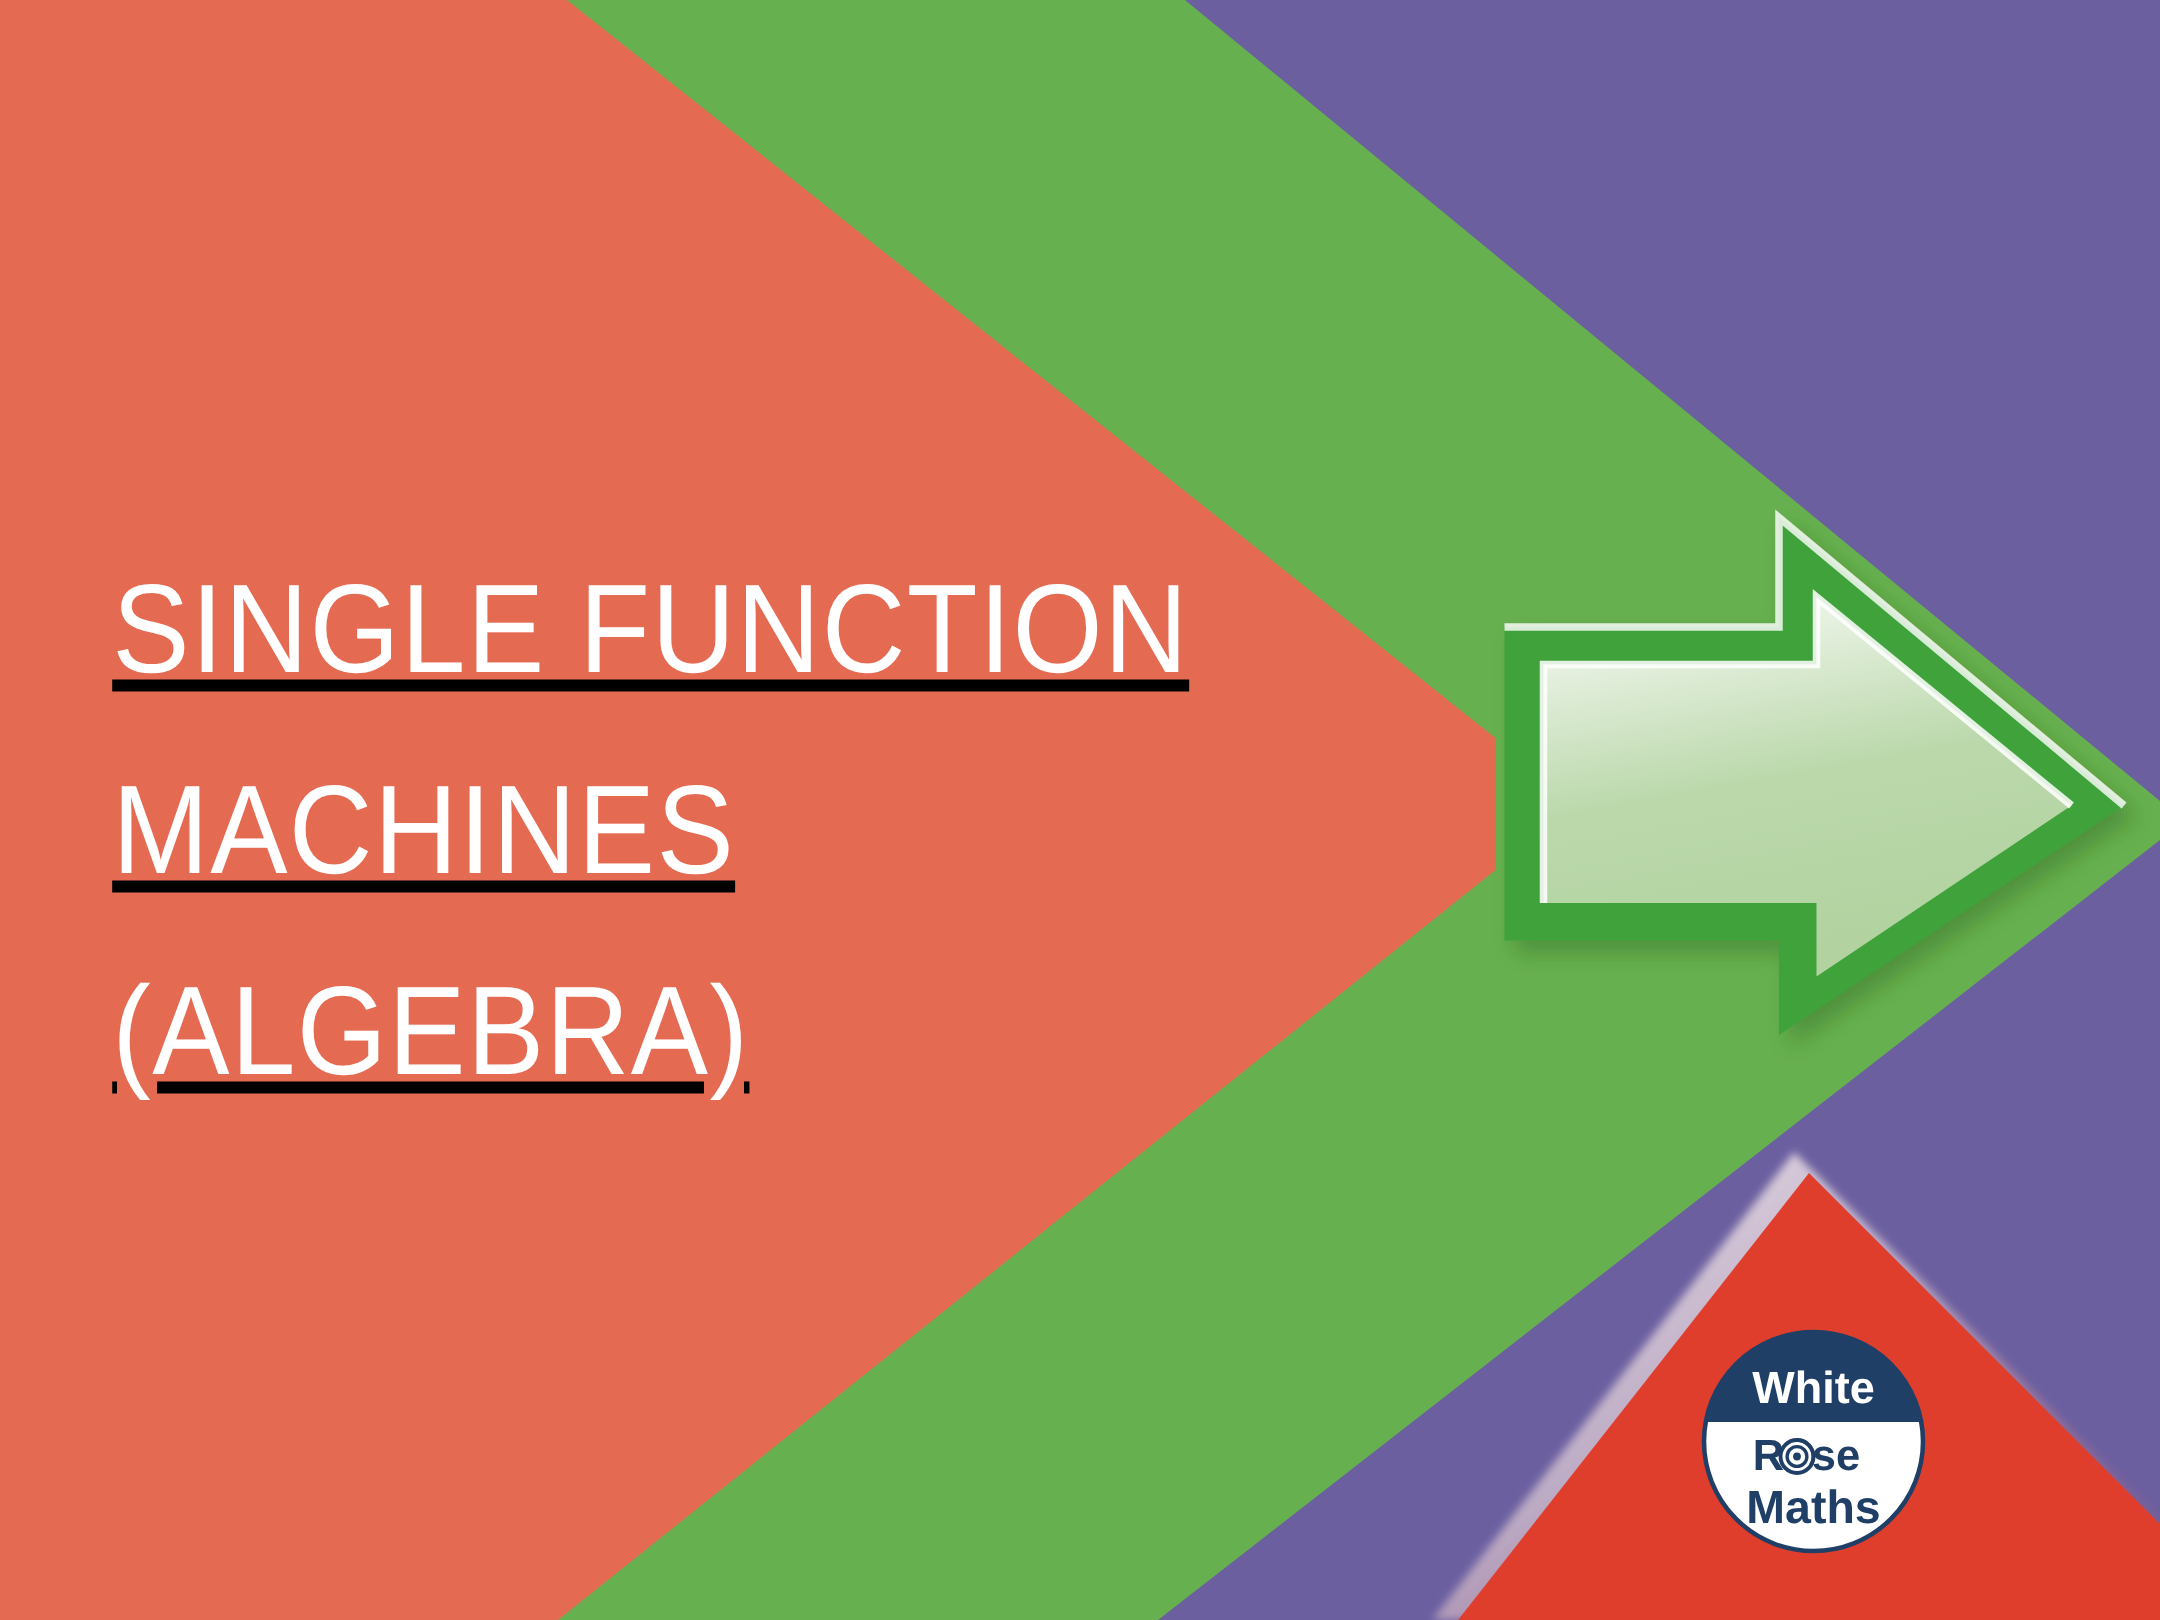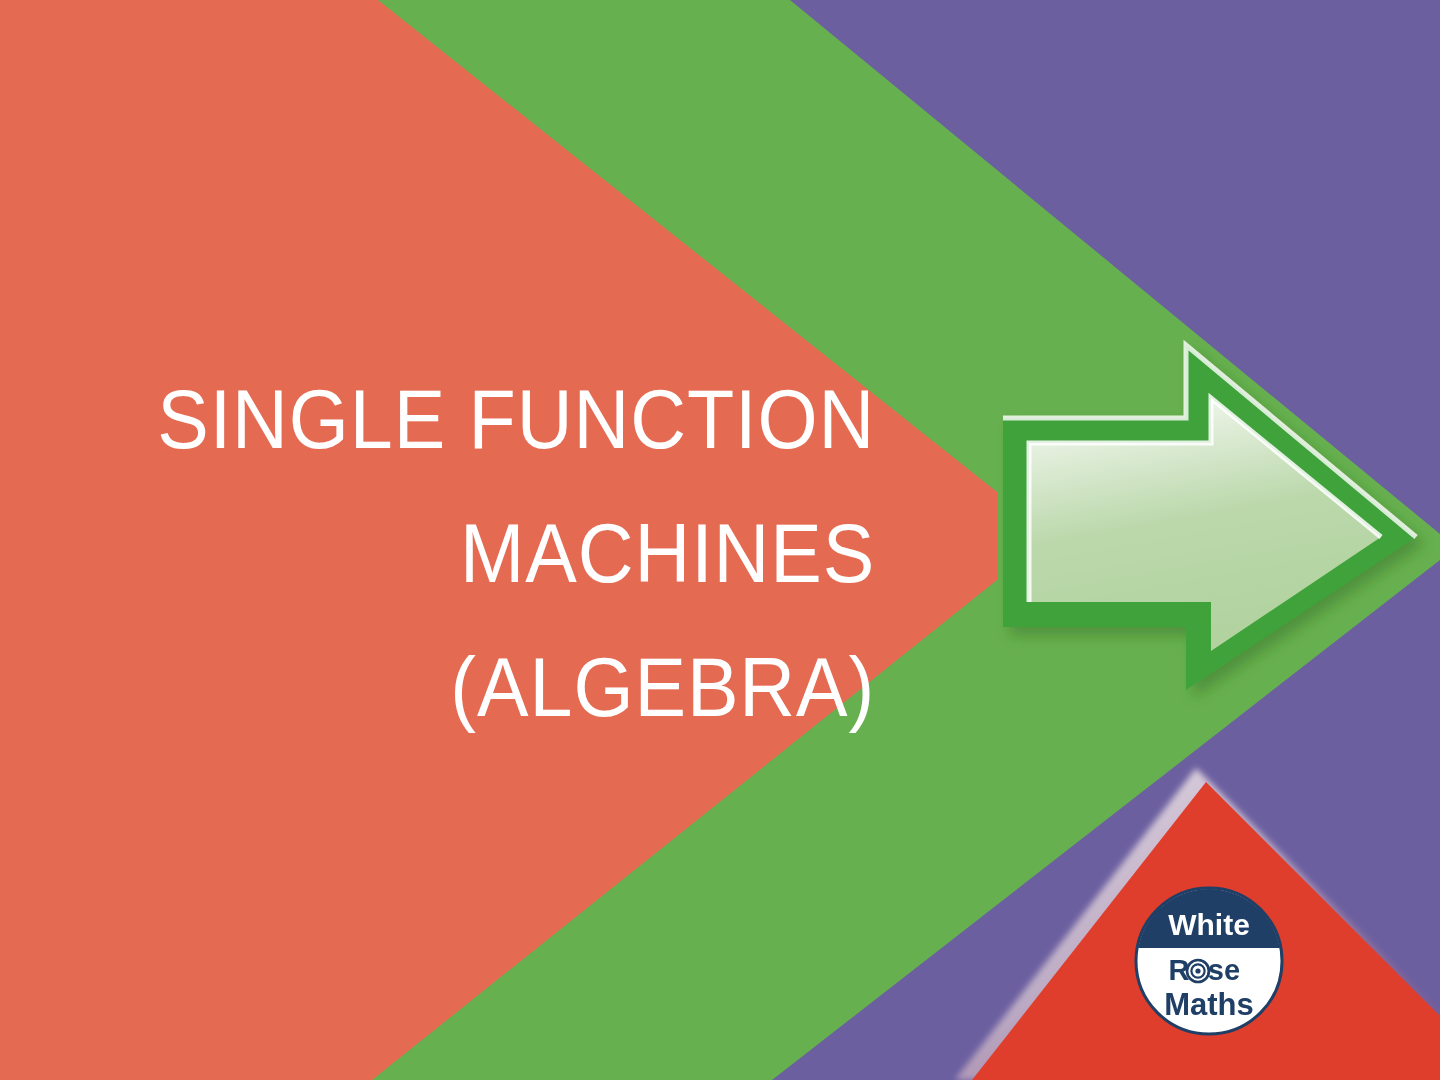--- a/index.html
+++ b/index.html
@@ -26,23 +26,24 @@
     height: 1080px;
     display: block;
   }
 
   
   #title-block {
     position: absolute;
     left: 40px;
     top: 352px;
     width: 870px;
-    text-align: right;
+    text-align: left;
     z-index: 30;
     pointer-events: none;
+    text-decoration: underline;
   }
   .title-line {
     color: #FFFFFF;
     font-family: "Liberation Sans", "DejaVu Sans", sans-serif;
     font-size: 84px;
     line-height: 134px;
     font-weight: 400;
     letter-spacing: 1px;
     white-space: nowrap;
     transform: scaleX(0.92);

